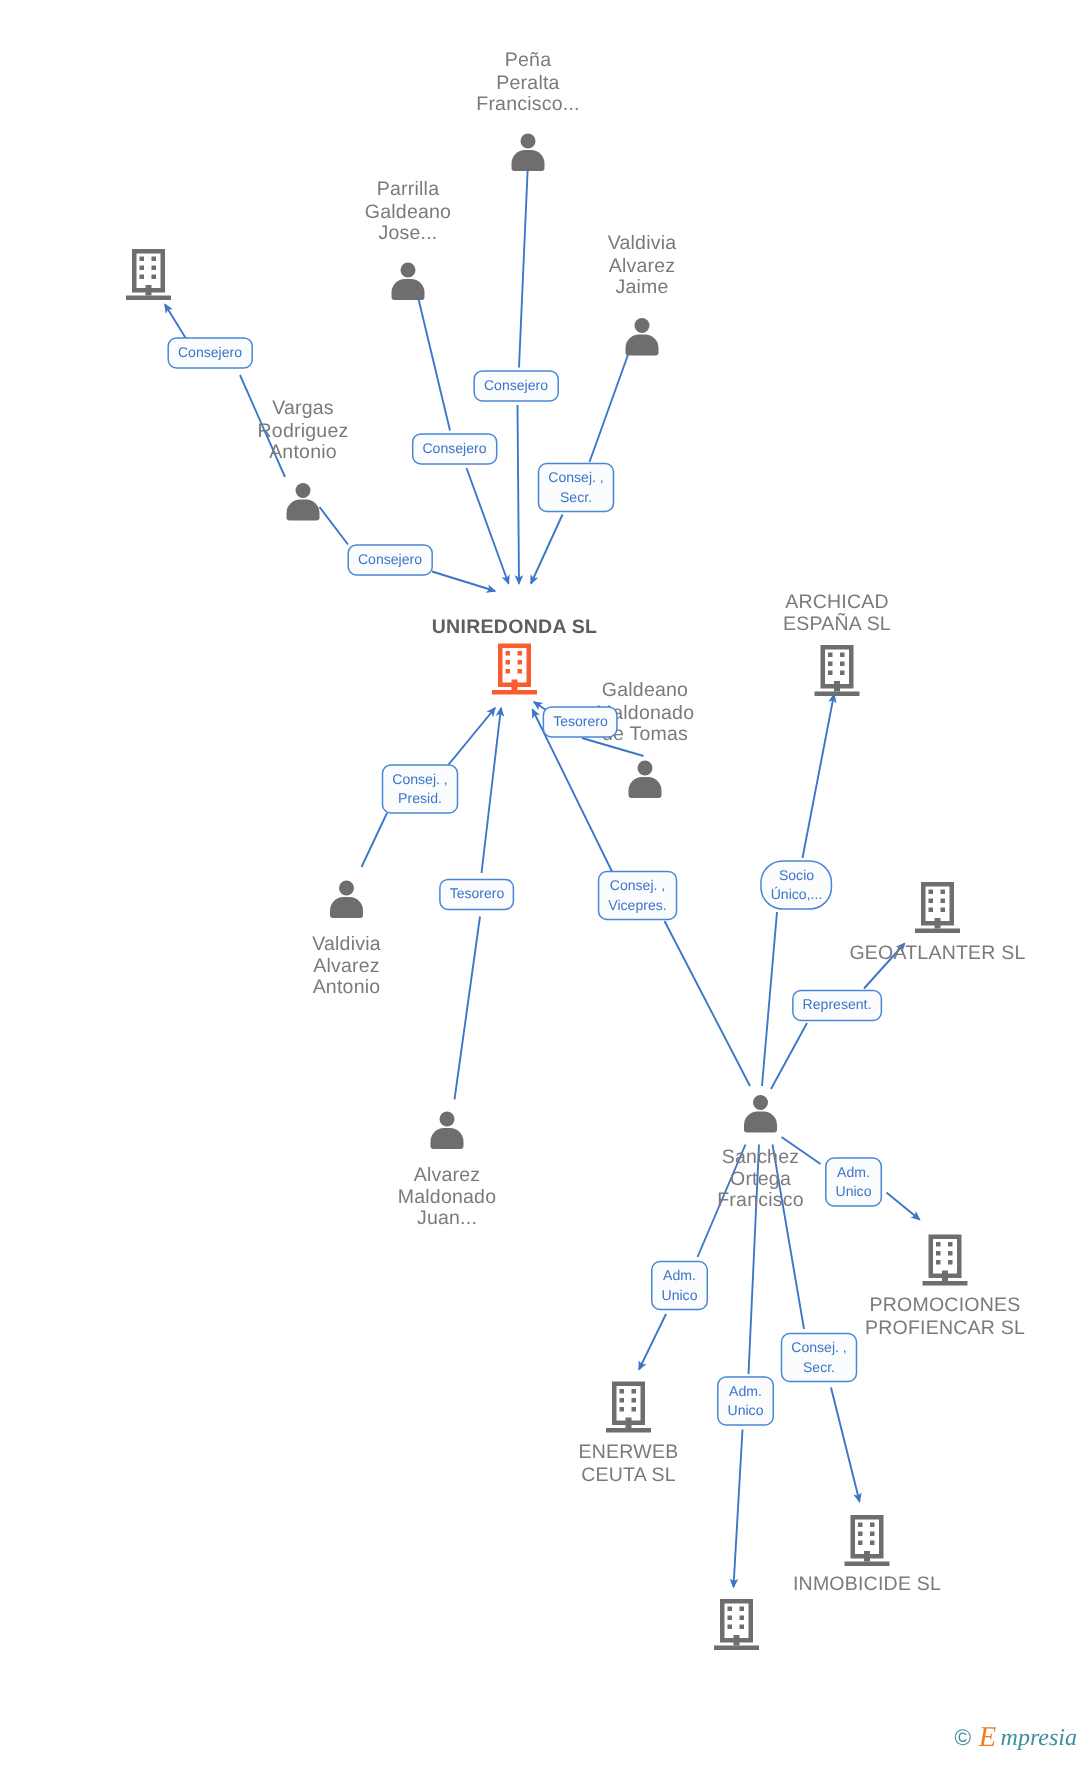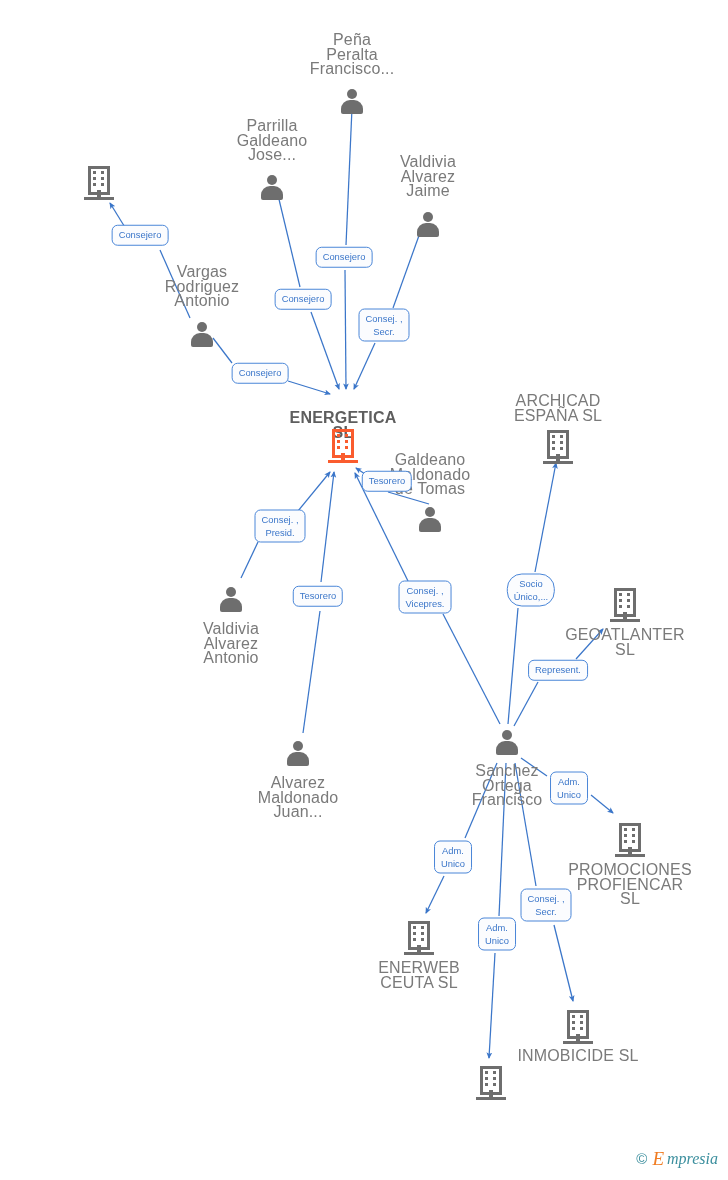--- a/index.html
+++ b/index.html
@@ -22,21 +22,21 @@
 
   
   .node{
     position:absolute;
     transform:translateX(-50%);
     text-align:center;
     width:130px;
     user-select:none;
   }
   .node .nlabel{
-    font-size:16px;
+    font-size:13px;
     line-height:14.6px;
     color:#7a7a7a;
     letter-spacing:.15px;
     white-space:pre-line;
   }
   .node.focus .nlabel{
     color:#5e5e5e;
     font-weight:bold;
     letter-spacing:.2px;
   }
@@ -226,21 +226,21 @@
 Antonio</div>
   </div>
   <div class="node" style="left:202px;top:321px;">
     <div class="icon person">
         <div class="head"></div>
         <div class="body"></div>
       </div>
   </div>
 
   <div class="node focus label-above" style="left:343px;top:411px;">
-    <div class="nlabel">ENERGETICA SL</div>
+    <div class="nlabel">UNIREDONDA SL</div>
   </div>
   <div class="node" style="left:343px;top:429px;">
     <div class="icon bldg orange">
       <div class="body"></div>
       <div class="win" style="left:9px;top:5px"></div>
         <div class="win" style="left:17px;top:5px"></div>
       <div class="win" style="left:9px;top:11px"></div>
         <div class="win" style="left:17px;top:11px"></div>
       <div class="win" style="left:9px;top:17px"></div>
         <div class="win" style="left:17px;top:17px"></div>

